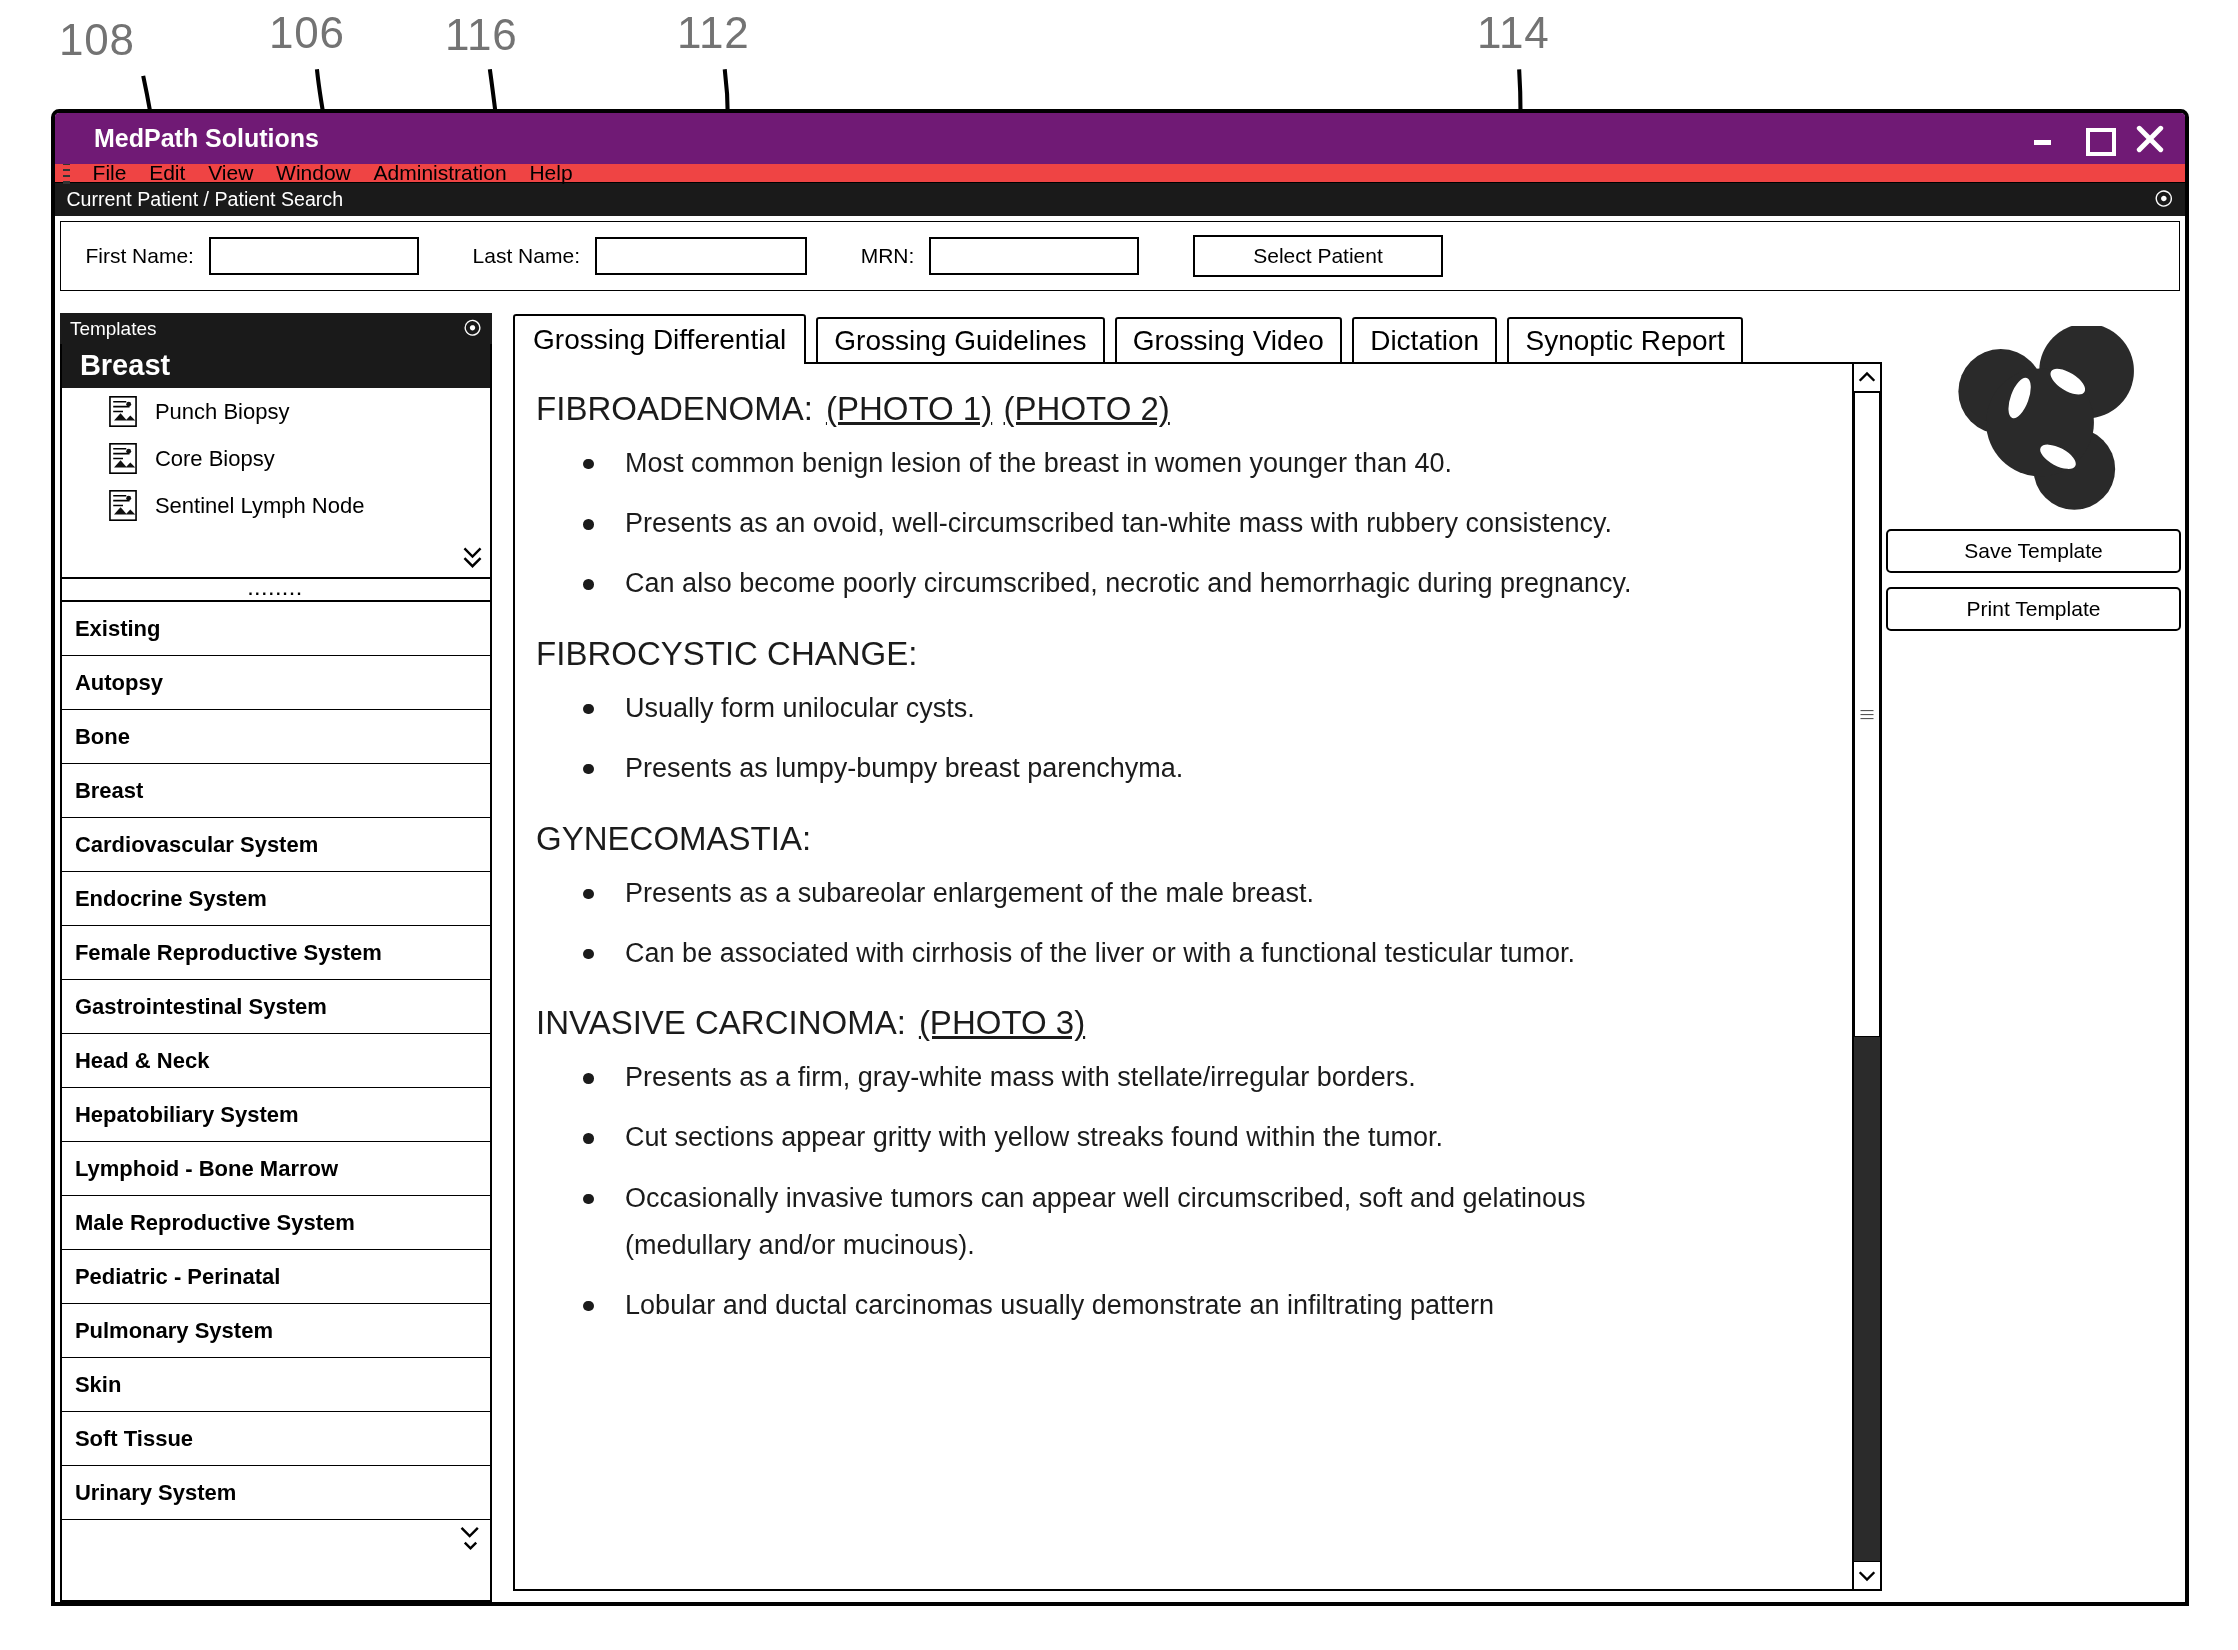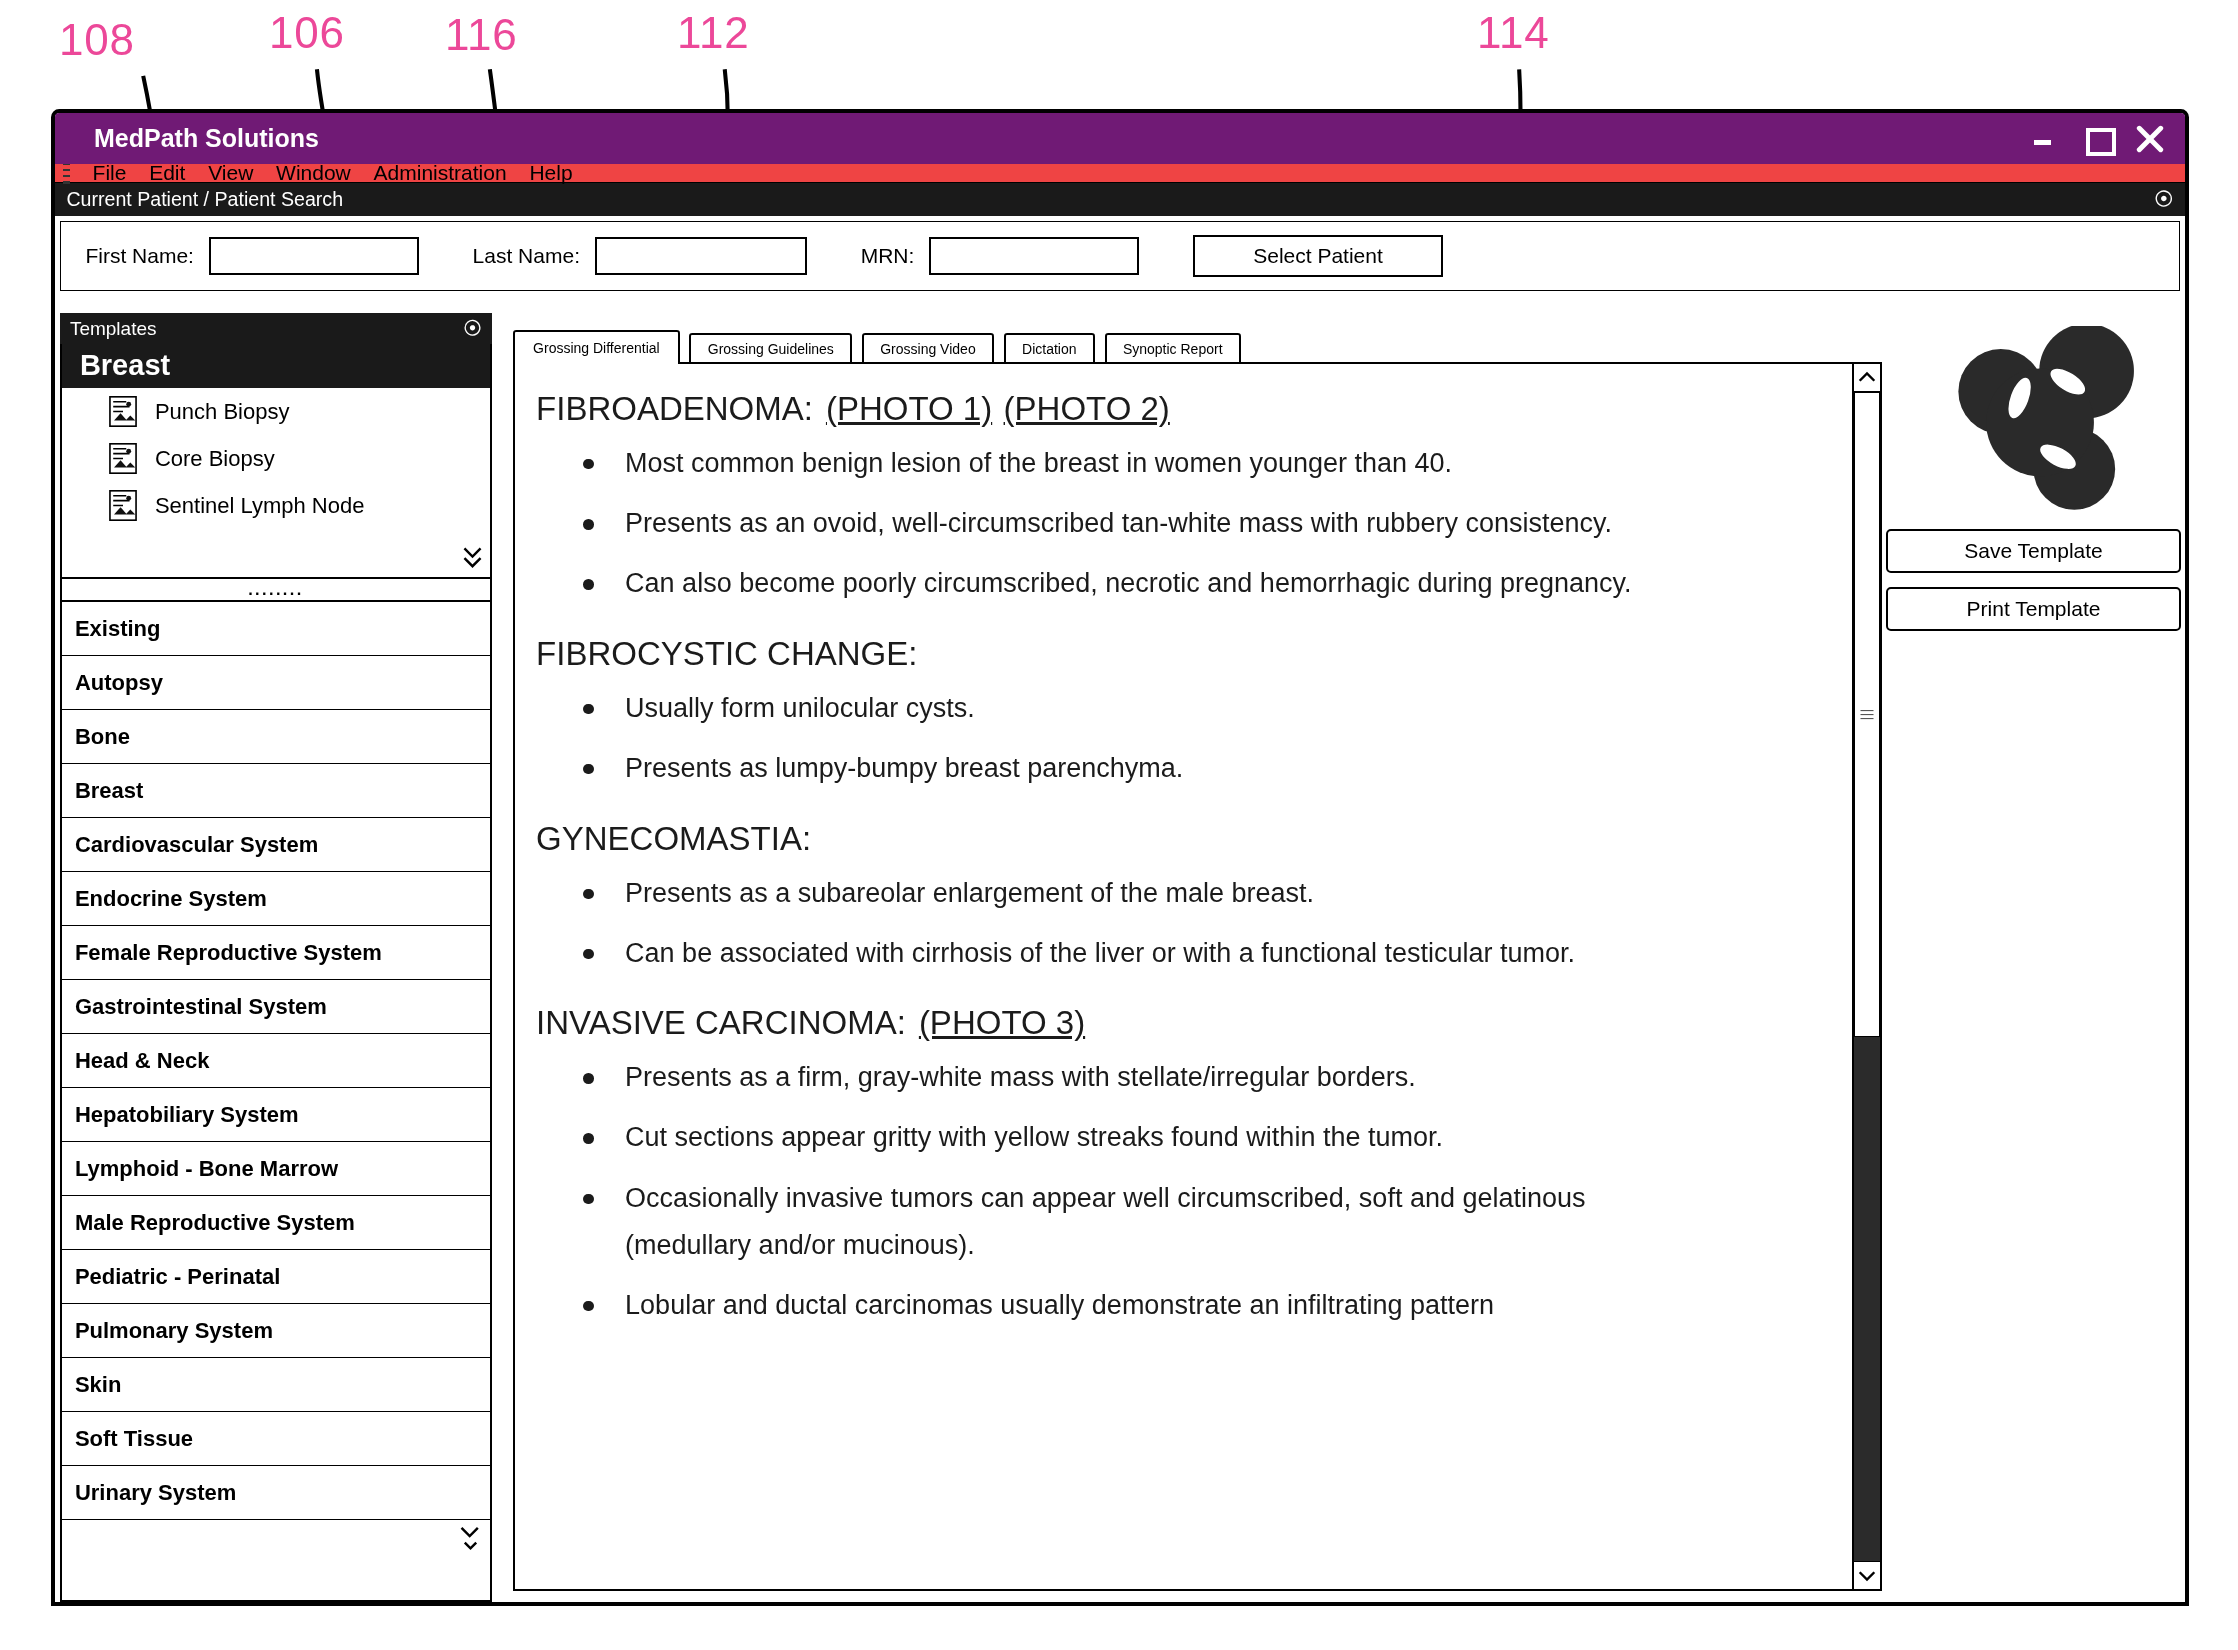--- a/index.html
+++ b/index.html
@@ -13,21 +13,21 @@
     width: 2239px; height: 1650px;
     background: #ffffff;
     overflow: hidden;
   }
 
   
   .callout-num {
     position: absolute;
     font-family: "Liberation Sans", sans-serif;
     font-size: 44px;
-    color: #ec4899;
+    color: #737373;
     letter-spacing: 0.8px;
   }
   .leader { position: absolute; pointer-events: none; }
 
   
   #app-window {
     position: absolute;
     left: 51px; top: 109px;
     width: 2138px; height: 1497px;
     background: #ffffff;
@@ -226,21 +226,21 @@
   #tabstrip {
     height: 49px;
     display: flex; align-items: flex-end;
     gap: 9.8px;
     padding-left: 11.4px;
   }
   .tab {
     border: 2.4px solid #000;
     border-bottom: 0;
     background: #ffffff;
-    font-size: 14px;
+    font-size: 28px;
     padding: 6.5px 16.3px 4.9px 16.3px;
     border-radius: 3.3px 3.3px 0 0;
     white-space: nowrap;
   }
   .tab.active {
     padding: 8.2px 18px 8.2px 18px;
     position: relative;
     z-index: 3;
     margin-bottom: -2.4px;
   }

